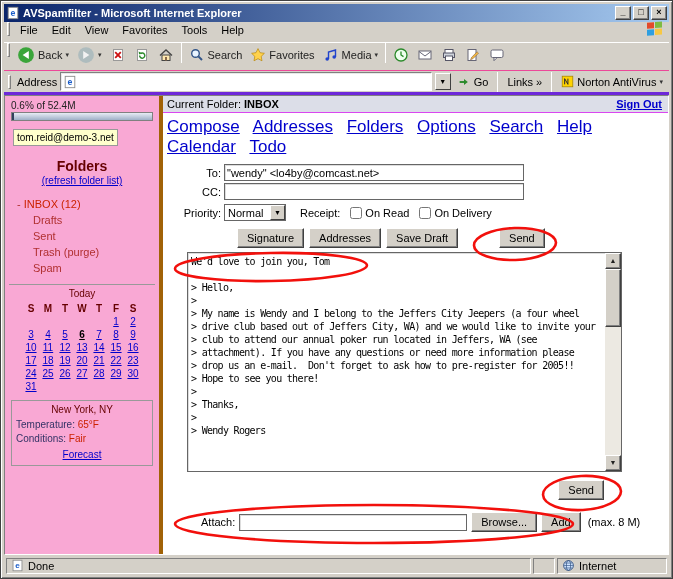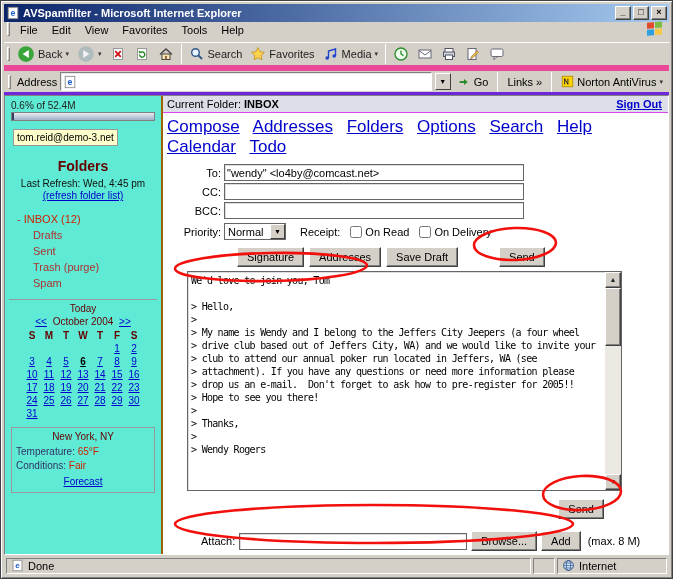--- a/index.html
+++ b/index.html
@@ -25,43 +25,43 @@
   
   .menubar { height:21px; flex:0 0 21px; display:flex; align-items:flex-start; font-size:11px;
     border-bottom:1px solid #fff; padding:0 2px; }
   .grip { width:3px; height:14px; border:1px solid; border-color:#fff #808080 #808080 #fff; margin:0 3px 0 1px; }
   .menu-item { padding:2px 7px; color:#000; cursor:default; }
   .win-logo { margin-left:auto; width:18px; height:16px; display:grid; grid-template-columns:7px 7px;
     grid-template-rows:6px 6px; gap:1px; transform:skewY(-4deg); margin-right:2px; }
   .win-logo i { display:block; }
 
   
-  .toolbar { height:28px; flex:0 0 28px; display:flex; align-items:center; font-size:11px;
-    border-bottom:6px solid #ec4899; padding:0 2px; }
+  .toolbar { height:28px; flex:0 0 28px; display:flex; align-items:flex-start; font-size:11px;
+    border-bottom:1px solid #ec4899; padding:0 2px; }
   .tb-btn { display:flex; align-items:center; gap:3px; height:24px; padding:1px 4px; color:#222; }
   .tb-sep { width:1px; height:20px; background:#808080; border-right:1px solid #fff; margin:0 3px; }
   .dd-arrow { font-size:7px; color:#333; }
   .tb-btn svg { display:block; }
 
   
   .addressbar { height:24px; flex:0 0 24px; display:flex; align-items:center; font-size:11px;
     border-bottom:3px solid #6d28d9; padding:0 3px; gap:3px; }
   .addr-field { flex:1; height:19px; background:#fff; display:flex; align-items:center; gap:3px;
     border:1px solid; border-color:#808080 #fff #fff #808080; box-shadow:inset 1px 1px 0 #5a5a5a22;
     padding:0 2px; overflow:hidden; white-space:nowrap; }
   .addr-drop { width:16px; height:17px; background:#d4d0c8; border:1px solid;
     border-color:#fff #404040 #404040 #fff; font-size:7px; text-align:center; line-height:15px; }
   .go-seg, .links-seg, .norton-seg { display:flex; align-items:center; gap:3px; padding:0 3px; height:22px; }
 
   
   .content { flex:1 1 auto; min-height:0; display:flex; background:#fff;
     border:1px solid; border-color:#808080 #fff #fff #808080; position:relative; }
 
   
-  .sidebar { flex:0 0 158px; width:158px; border-right:2px solid #a16207; background:#5eead4;
+  .sidebar { flex:0 0 158px; width:158px; border-right:4px solid #a16207; background:#f9a8d4;
     font-size:11px; overflow:hidden; padding-top:3px; }
   .quota-text { font-size:10px; margin:1px 0 1px 6px; color:#222; }
   .quota-bar { height:9px; margin:1px 6px 0 6px; border:1px solid #808080;
     background:linear-gradient(180deg,#e7ecf5,#9fb0c8); position:relative; }
   .quota-fill { position:absolute; left:0; top:0; bottom:0; width:2px; background:#32405e; }
   .email-box { margin:8px 8px 0 8px; background:#ffffcc; border:1px solid #999; font-size:10px;
     padding:2px 3px; color:#000; width:fit-content; }
   .folders-title { text-align:center; color:#660000; font-weight:bold; font-size:14px; margin-top:12px; }
   .last-refresh { text-align:center; font-size:10px; margin-top:4px; color:#111; }
   .refresh-link { display:block; text-align:center; font-size:10px; color:#0000cc; text-decoration:underline; margin-top:1px; }
@@ -304,45 +304,39 @@
   <div class="content">
 
     <div class="sidebar">
       <div class="quota-text">0.6% of 52.4M</div>
       <div class="quota-bar">
           <div class="quota-fill"></div>
         </div>
       <div class="email-box">tom.reid@demo-3.net</div>
 
       <div class="folders-title">Folders</div>
-      <div class="last-refresh">Last Refresh: Wed, 4:45 pm</div>
       <span class="refresh-link">(refresh folder list)</span>
 
       <div class="folder-list">
         <div>
           <span>-</span>
           <span class="folder-link inbox-link">INBOX</span>
           <span class="inbox-link">(12)</span>
         </div>
         <div class="folder-sub"><span class="folder-link">Drafts</span></div>
         <div class="folder-sub"><span class="folder-link">Sent</span></div>
         <div class="folder-sub">
           <span class="folder-link">Trash</span>
           <span class="folder-link">(purge)</span>
         </div>
         <div class="folder-sub"><span class="folder-link">Spam</span></div>
       </div>
 
       <div class="side-divider"></div>
       <div class="today-label">Today</div>
-      <div class="cal-head">
-        <span class="cal-nav">&lt;&lt;</span>
-        <span>October 2004</span>
-        <span class="cal-nav">&gt;&gt;</span>
-      </div>
       <table class="cal-table">
         <tbody>
           <tr>
               <td class="cal-dayhead">S</td>
               <td class="cal-dayhead">M</td>
               <td class="cal-dayhead">T</td>
               <td class="cal-dayhead">W</td>
               <td class="cal-dayhead">T</td>
               <td class="cal-dayhead">F</td>
               <td class="cal-dayhead">S</td>
@@ -438,24 +432,20 @@
         <span class="nav-link">Todo</span>
       </div>
 
       <div class="form-area">
         <div class="form-row">
           <span class="form-label">To:</span>
           <input class="field" value="&quot;wendy&quot; &lt;lo4by@comcast.net&gt;" style="">
         </div>
         <div class="form-row">
           <span class="form-label">CC:</span>
-          <input class="field" style="">
-        </div>
-        <div class="form-row">
-          <span class="form-label">BCC:</span>
           <input class="field" style="">
         </div>
 
         <div class="priority-row">
           <span class="form-label">Priority:</span>
           <span class="fake-select">
             <span class="sel-text">Normal</span>
             <span class="sel-btn">▼</span>
           </span>
           <span class="receipt-label">Receipt:</span>

